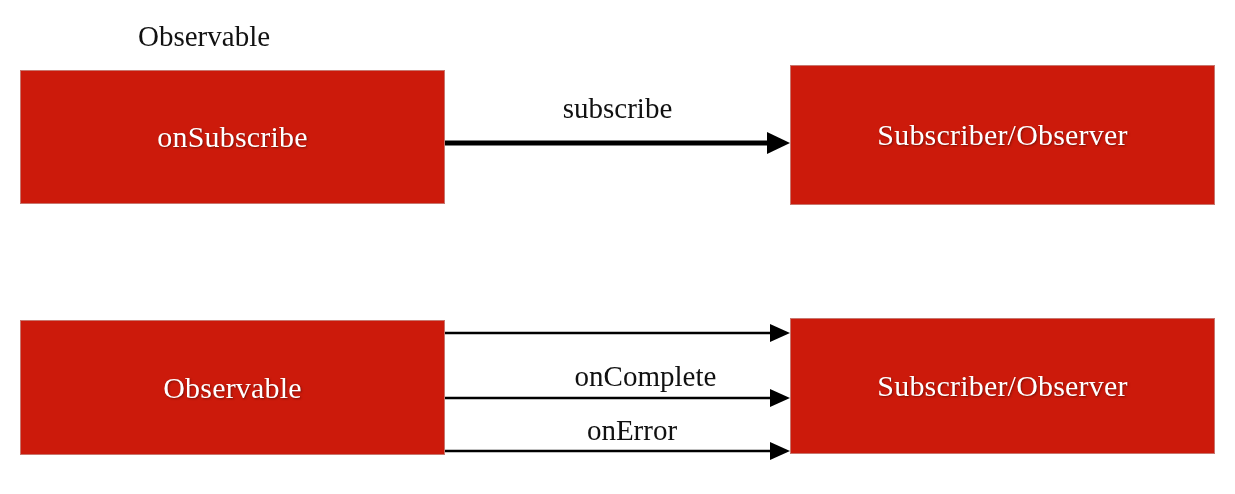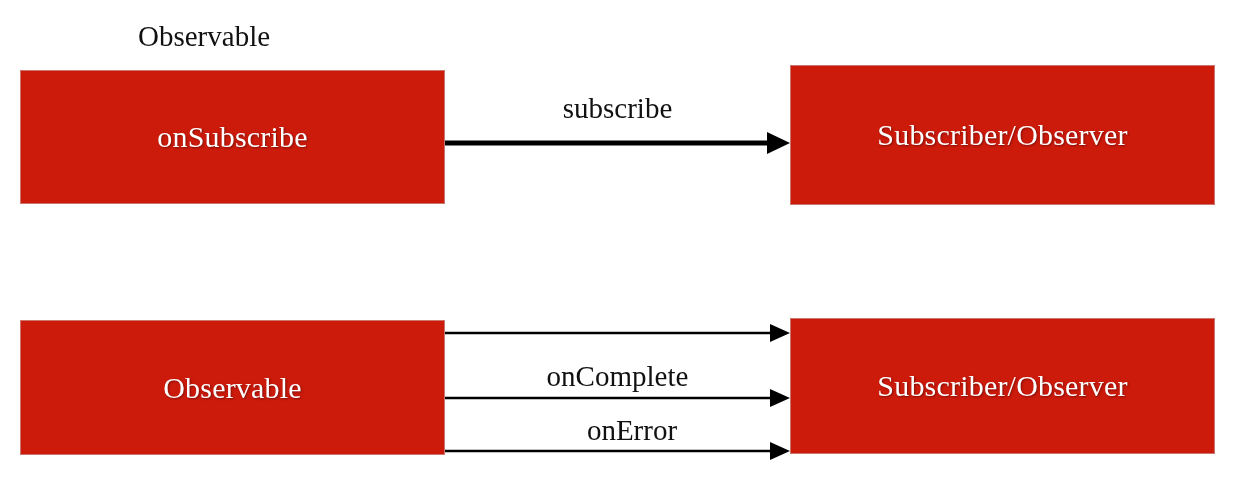--- a/index.html
+++ b/index.html
@@ -72,21 +72,21 @@
   
   .arrow-label {
     position: absolute;
     color: #111111;
     font-size: 29px;
     white-space: nowrap;
     text-align: center;
   }
   #label-subscribe  { left: 445px; top: 92px;  width: 345px; }
   #label-onnext     { left: 445px; top: 295px; width: 345px; }
-  #label-oncomplete { left: 445px; top: 360px; width: 345px; }
+  #label-oncomplete { left: 445px; top: 360px; width: 345px; padding-left: 28px; }
   #label-onerror    { left: 445px; top: 414px; width: 374px; }
 </style>
 </head>
 <body>
 
 <div id="canvas">
 
   <div class="caption" id="caption-observable-top">Observable</div>
 
   <div class="box" id="box-onsubscribe">

